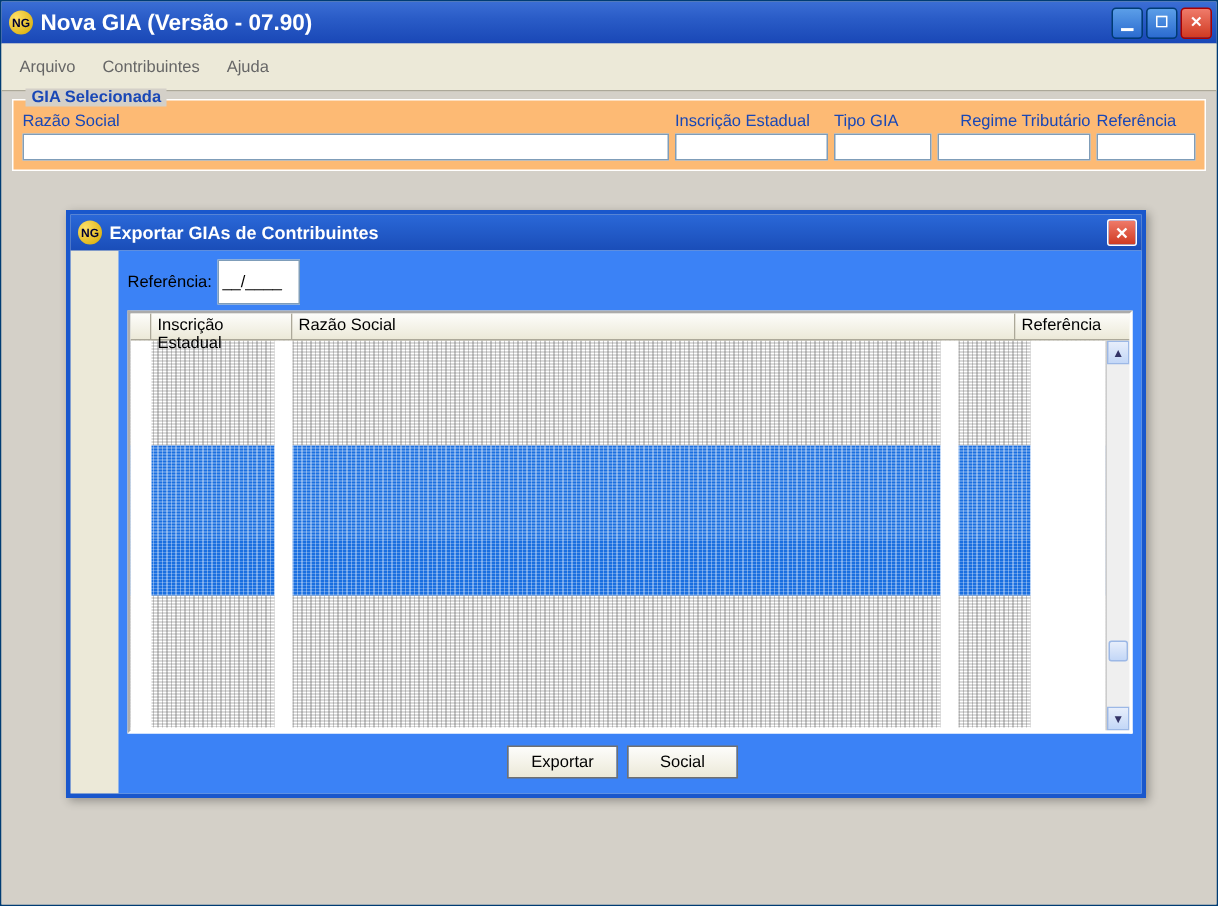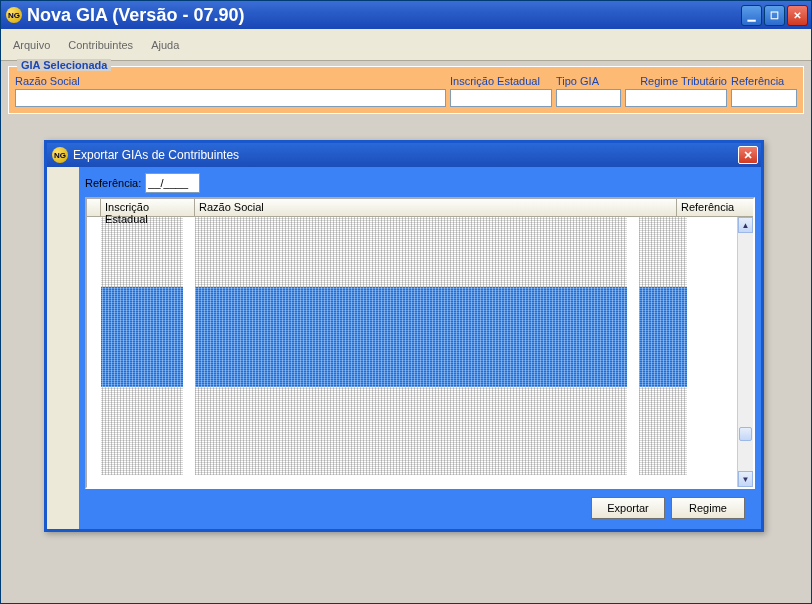--- a/index.html
+++ b/index.html
@@ -33,21 +33,21 @@
     width: 16px; height: 16px;
     border-radius: 50%;
     background: radial-gradient(circle at 30% 30%, #ffe066, #d4a800);
     display: flex; align-items: center; justify-content: center;
     font-size: 8px; font-weight: bold; color: #003;
     margin-right: 5px;
   }
   .titlebar .title {
     flex: 1;
     font-weight: bold;
-    font-size: 18px;
+    font-size: 15px;
   }
   .win-controls { display: flex; gap: 2px; }
   .win-btn {
     width: 21px; height: 21px;
     background: linear-gradient(to bottom, #5b9ee8, #2b6bcf);
     border: 1px solid #003c74;
     border-radius: 3px;
     color: #fff;
     display: flex; align-items: center; justify-content: center;
     font-size: 10px; font-weight: bold;
@@ -119,21 +119,21 @@
     box-shadow: 2px 2px 6px rgba(0,0,0,0.3);
     display: flex; flex-direction: column;
   }
   .dialog .d-titlebar {
     height: 24px;
     background: linear-gradient(to bottom, #2a68d8 0%, #1a4db8 100%);
     display: flex; align-items: center; color: #fff;
     padding: 0 3px 0 5px;
   }
   .dialog .d-titlebar .icon { margin-right: 5px; }
-  .dialog .d-title { flex: 1; font-weight: normal; font-size: 12px; }
+  .dialog .d-title { flex: 1; font-weight: bold; font-size: 12px; }
   .dialog .d-close {
     width: 20px; height: 18px;
     background: linear-gradient(to bottom, #ef7b6a, #d03a22);
     border: 1px solid #fff;
     border-radius: 2px;
     color: #fff;
     display:flex;align-items:center;justify-content:center;
     font-weight: bold; font-size: 11px;
     cursor: pointer;
   }
@@ -145,21 +145,21 @@
     margin-left: 32px;
   }
   .ref-row {
     display: flex; align-items: center; gap: 4px;
     margin-bottom: 4px;
   }
   .ref-row input {
     width: 55px; height: 20px;
     border: 1px solid #7f9db9;
     font-family: inherit; font-size: 11px;
-    padding: 4px 2px;
+    padding: 14px 2px;
     background: #fff;
   }
   .grid-wrap {
     flex: 1;
     border: 2px inset #fff;
     background: #fff;
     display: flex; flex-direction: column;
     overflow: hidden;
   }
   .grid-header {
@@ -223,21 +223,21 @@
     background-image:
       repeating-linear-gradient(90deg, rgba(255,255,255,0.35) 0 1px, transparent 1px 3px),
       repeating-linear-gradient(0deg, rgba(255,255,255,0.25) 0 1px, transparent 1px 2px);
     opacity:1;
   }
   .col-gap {
     position:absolute; top:0; bottom:0;
     background:#fff;
   }
   .dialog-btns {
-    display:flex; justify-content:flex-end; gap:6px;
+    display:flex; justify-content:center; gap:6px;
     padding: 8px 10px 4px 0;
   }
   .dlg-btn {
     width: 74px; height: 22px;
     border: 1px solid #707070;
     background: linear-gradient(#fdfdfb,#ece9d8);
     font-family: inherit; font-size: 11px;
     cursor:pointer;
   }
 </style>
@@ -328,16 +328,16 @@
           <div class="sb-btn">▲</div>
           <div class="sb-track">
             <div class="sb-thumb"></div>
           </div>
           <div class="sb-btn">▼</div>
         </div>
       </div>
     </div>
     <div class="dialog-btns">
       <button class="dlg-btn">Exportar</button>
-      <button class="dlg-btn">Regime</button>
+      <button class="dlg-btn">Social</button>
     </div>
   </div>
 </div>
 
 </body></html>

